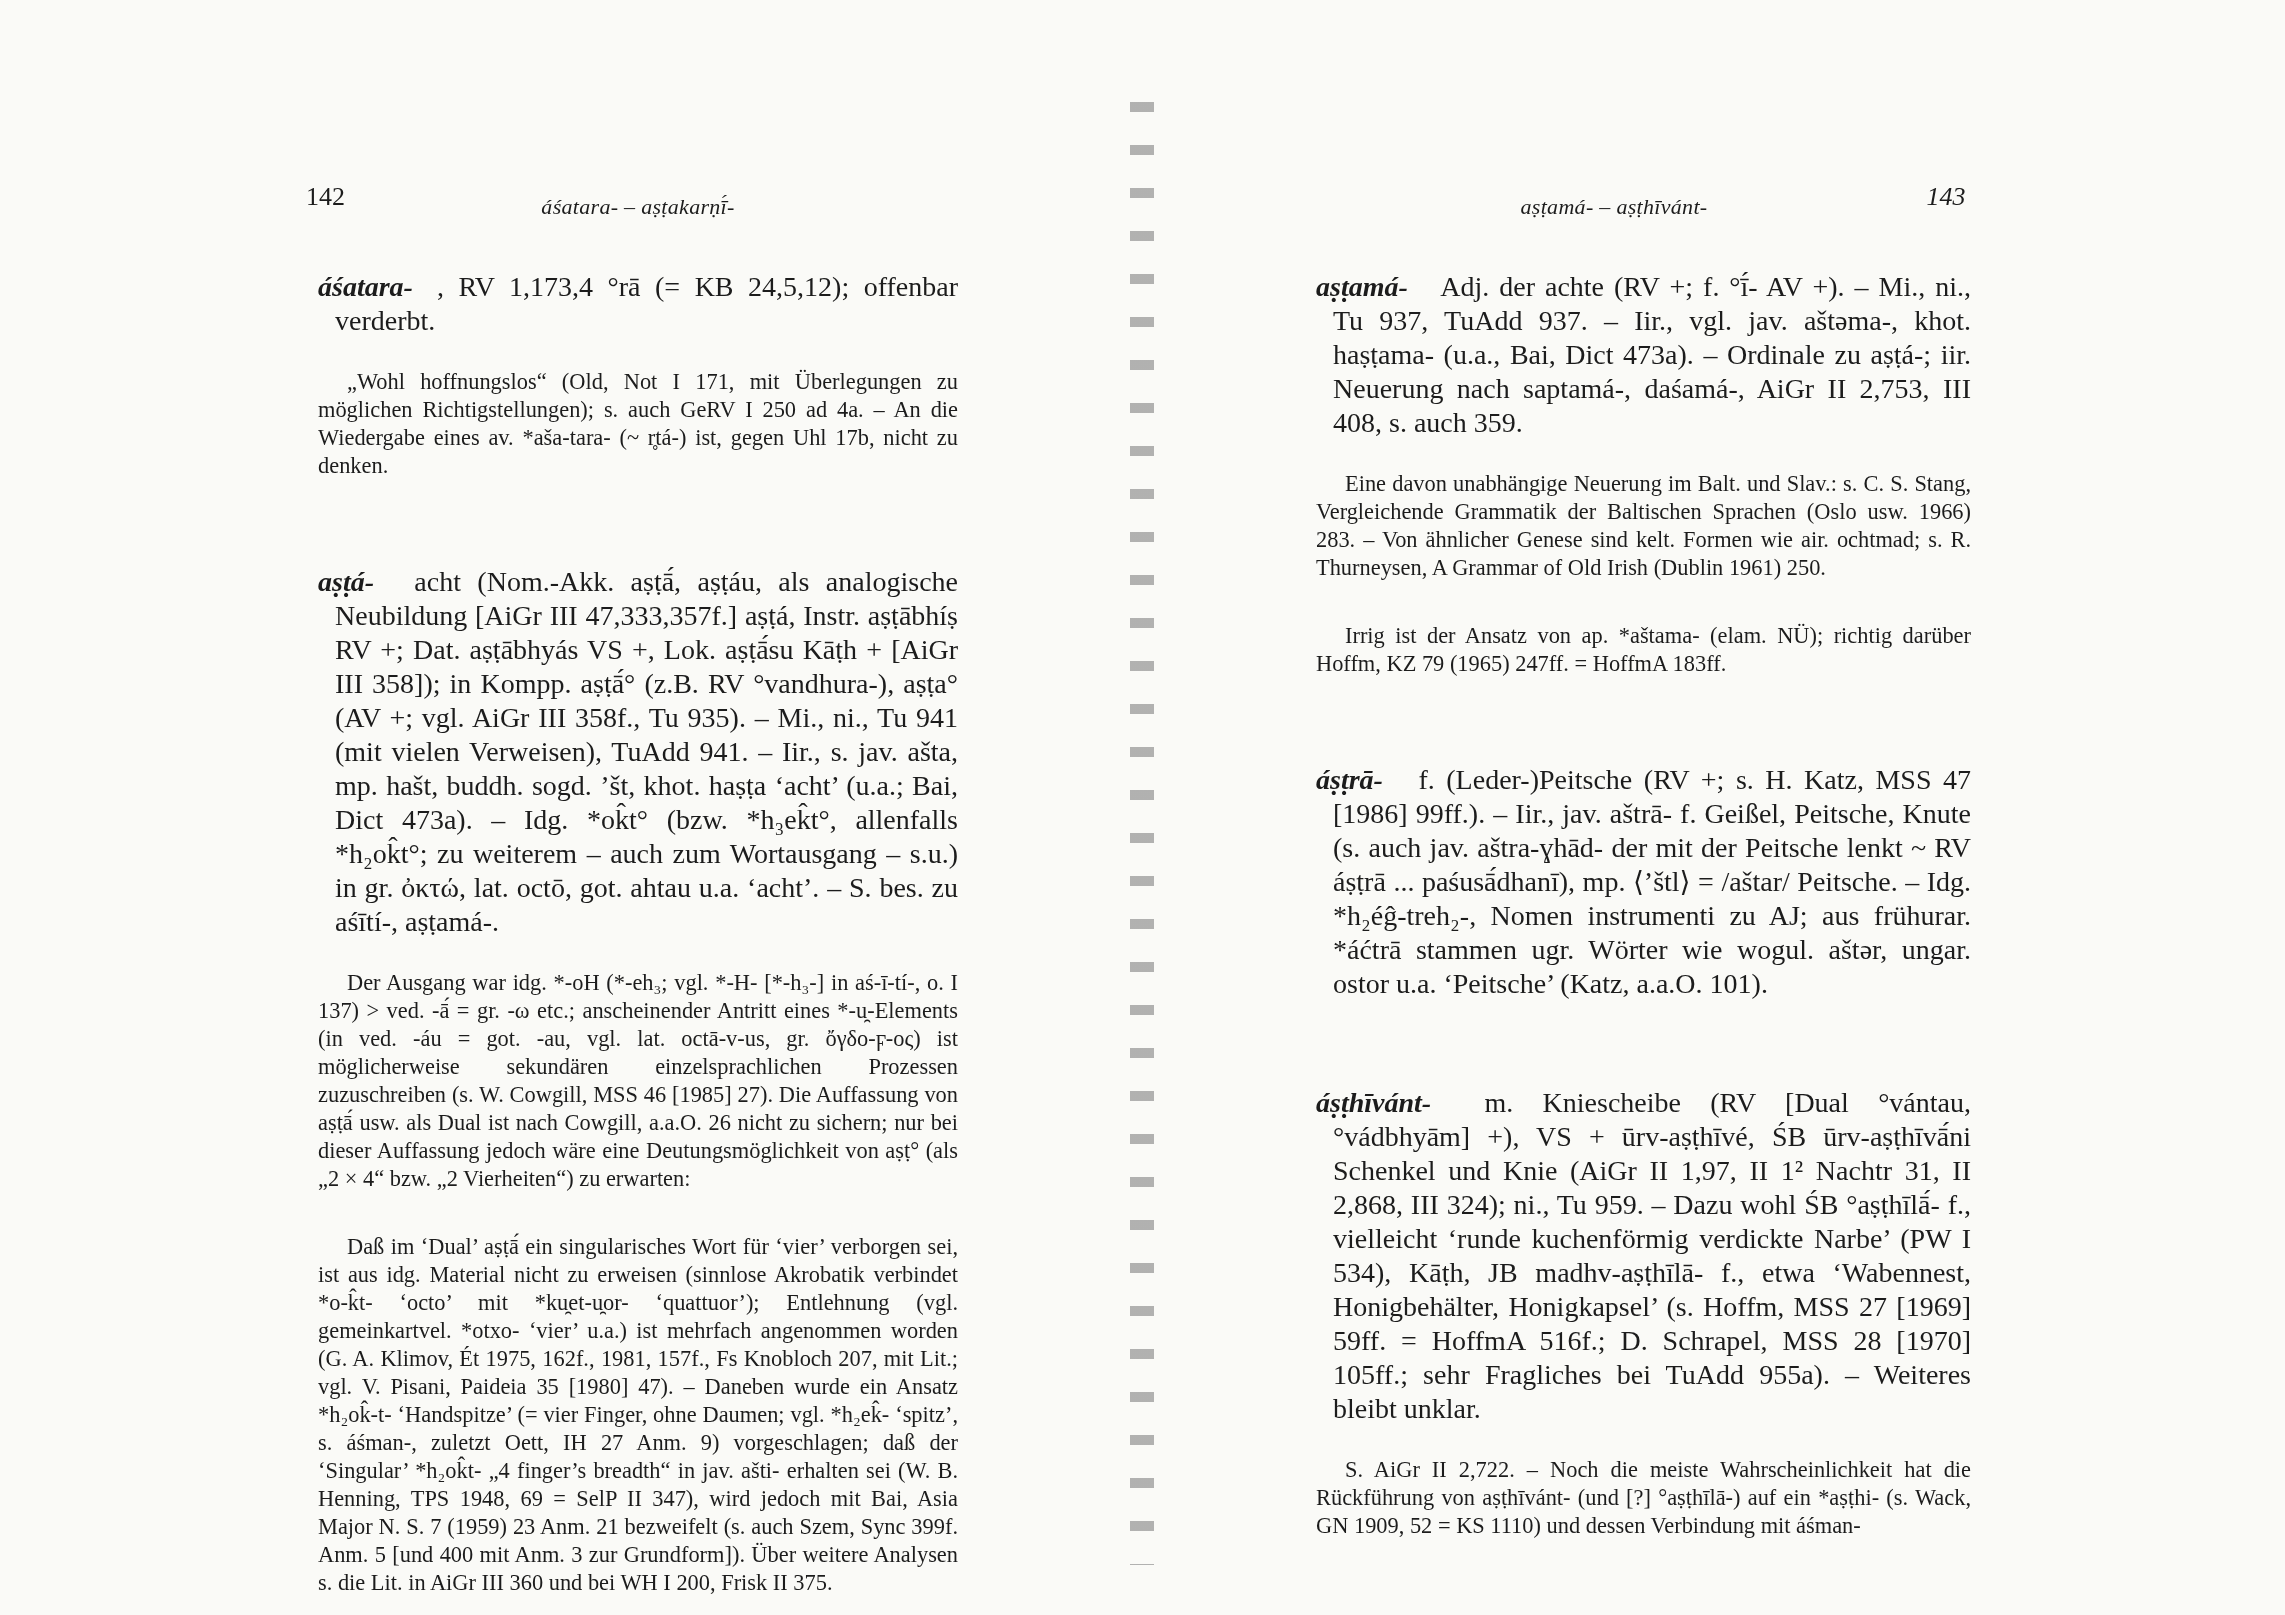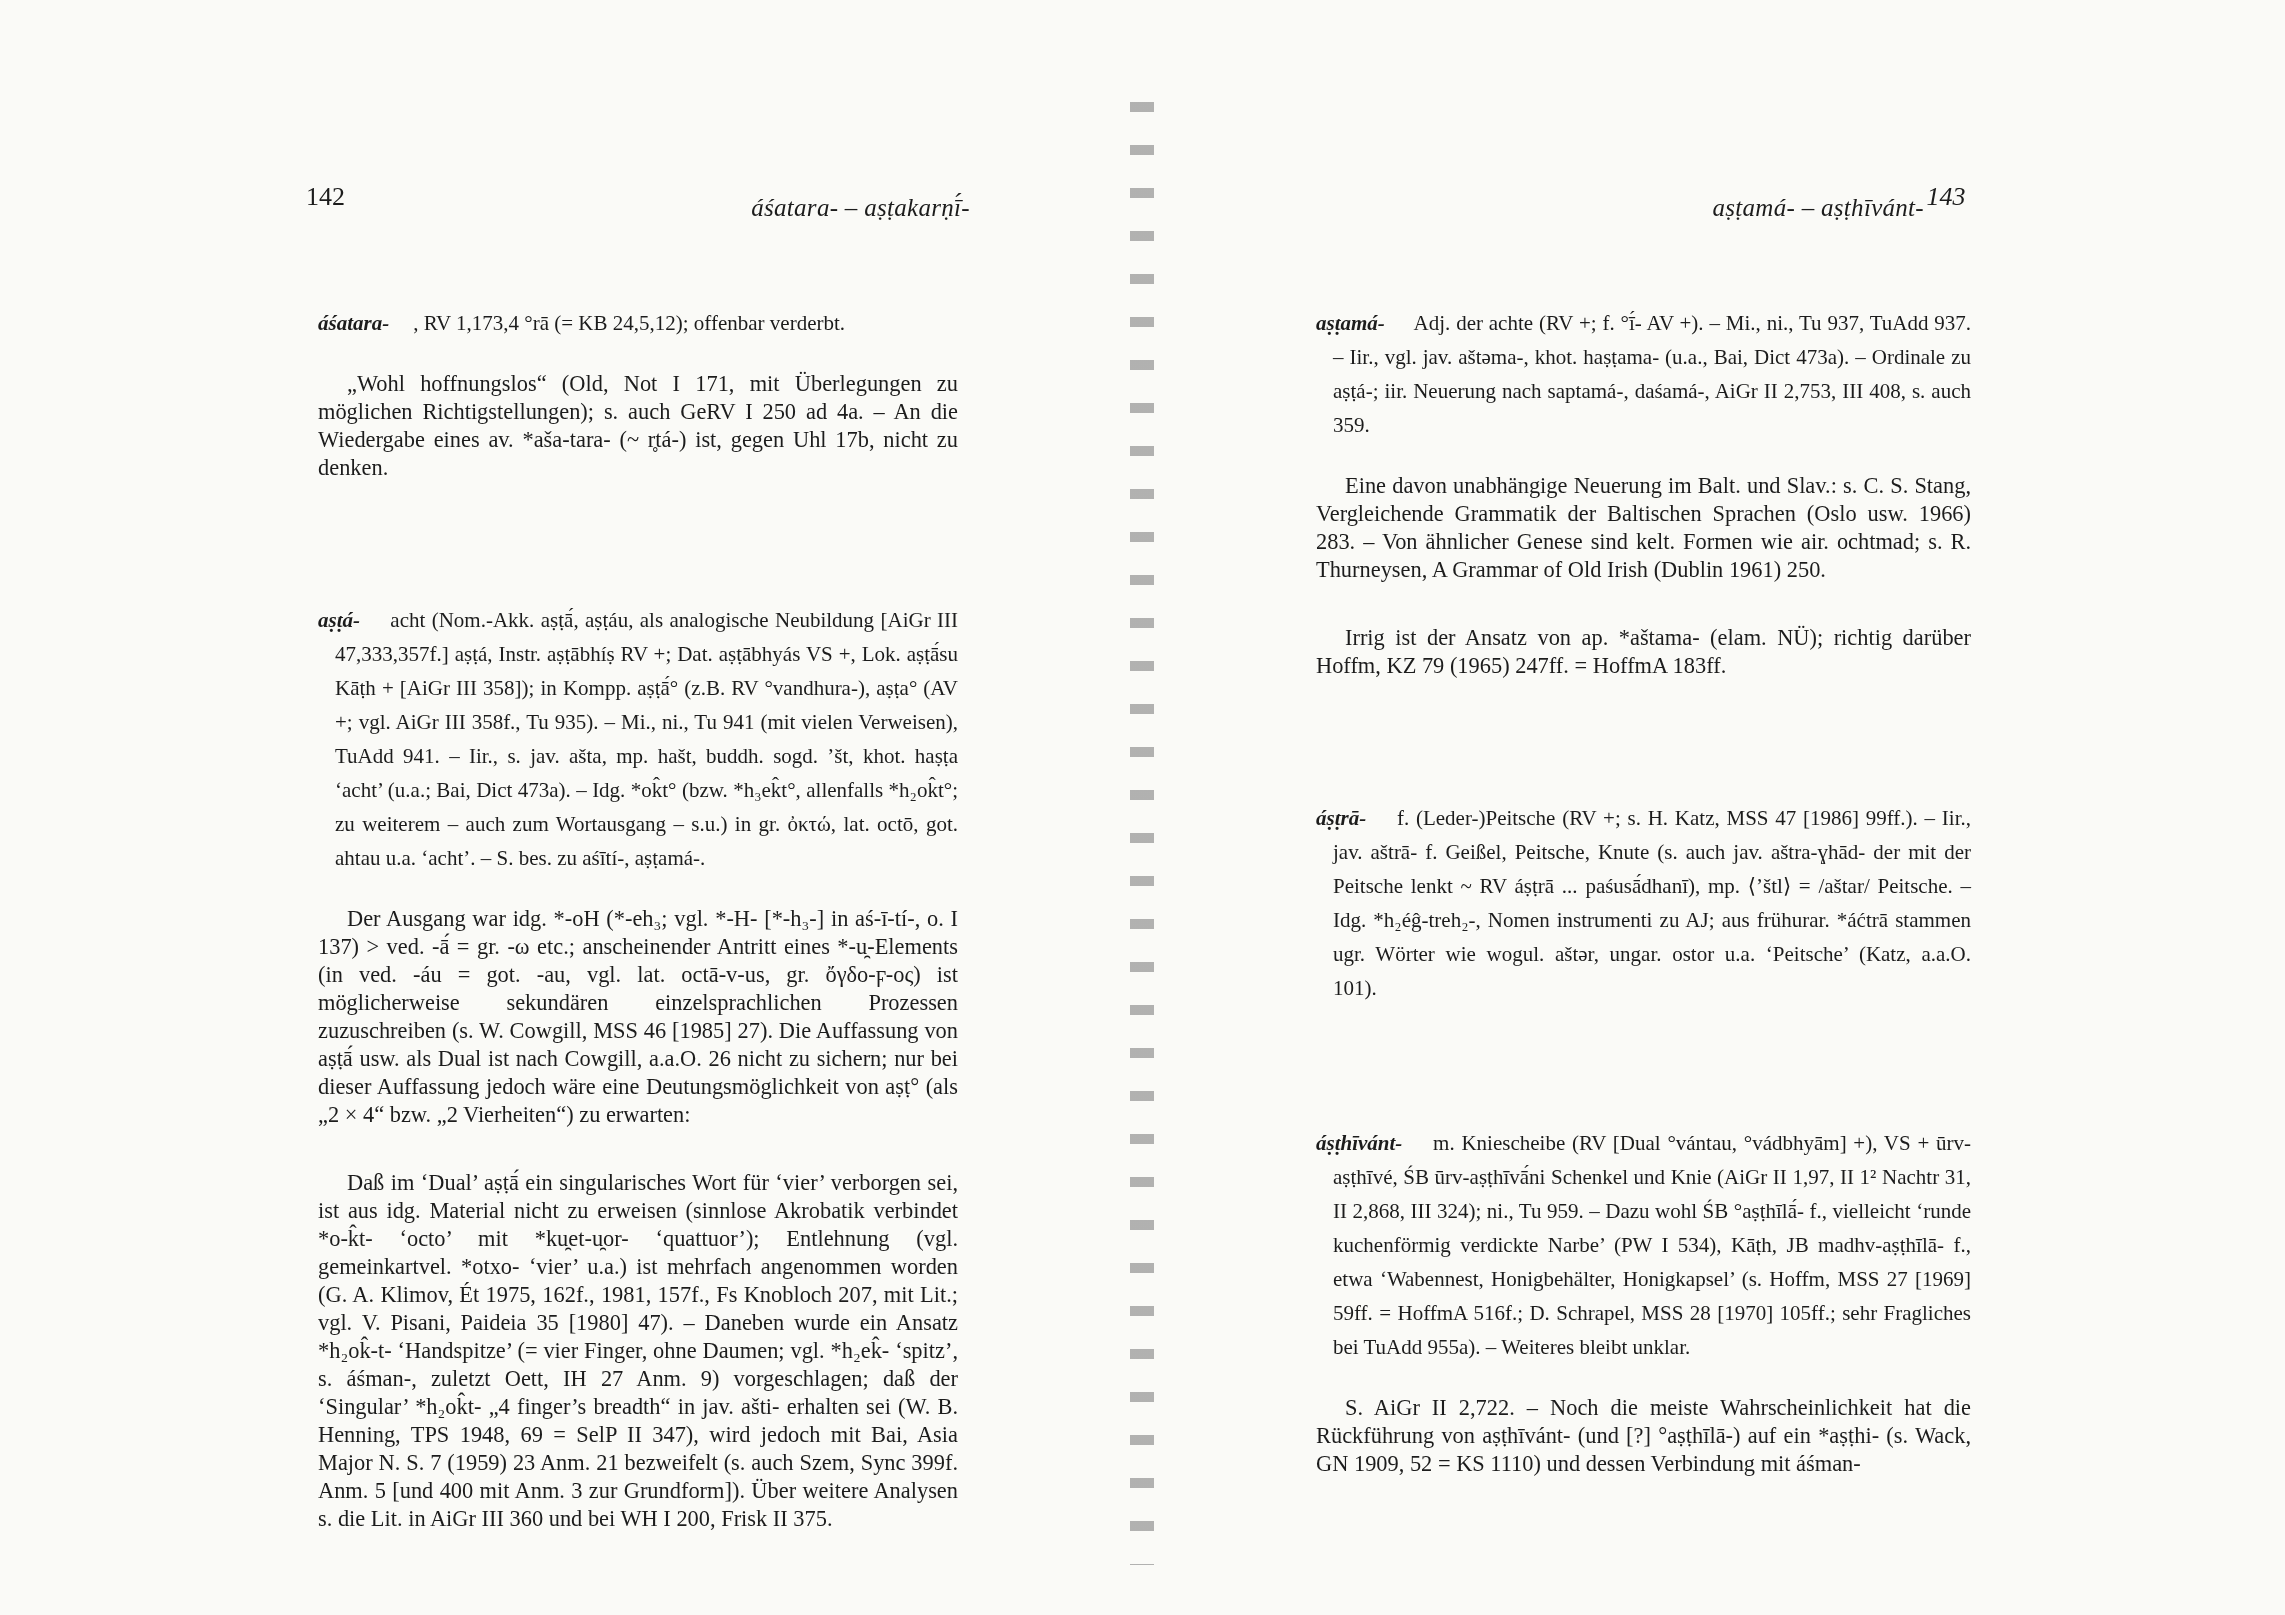--- a/index.html
+++ b/index.html
@@ -27,36 +27,35 @@
     position:relative;
     height:35px;
     margin-bottom:41px;
     font-size:26px;
   }
   .pagehead .pnum { position:absolute; top:0; font-style:normal; }
   .pagehead .pnum.pl { left:0; }
   .pagehead .pnum.pr { right:17.6px;font-style:italic; }
   .pagehead .rhead {
     position:absolute; left:0; right:0;
-    text-align:right;
+    text-align:center;
     font-style:italic;
-    font-size:25px;
+    font-size:22px;
     letter-spacing:0.3px;
   }
   .page.right .pagehead .rhead { right:59px; }
 
   .entry + .entry { margin-top:37px; }
 
   .main {
-    font-size:21px;
+    font-size:28px;
     line-height:34px;
     text-align:justify;
     padding-left:29px;
     text-indent:-29px;
-    margin-top:36px;
   }
   .hw { font-style:italic; font-weight:bold; }
 
   .note {
     font-size:22.4px;
     line-height:28px;
     text-align:justify;
     text-indent:29px;
   }
   .main + .note { margin-top:6px; }

